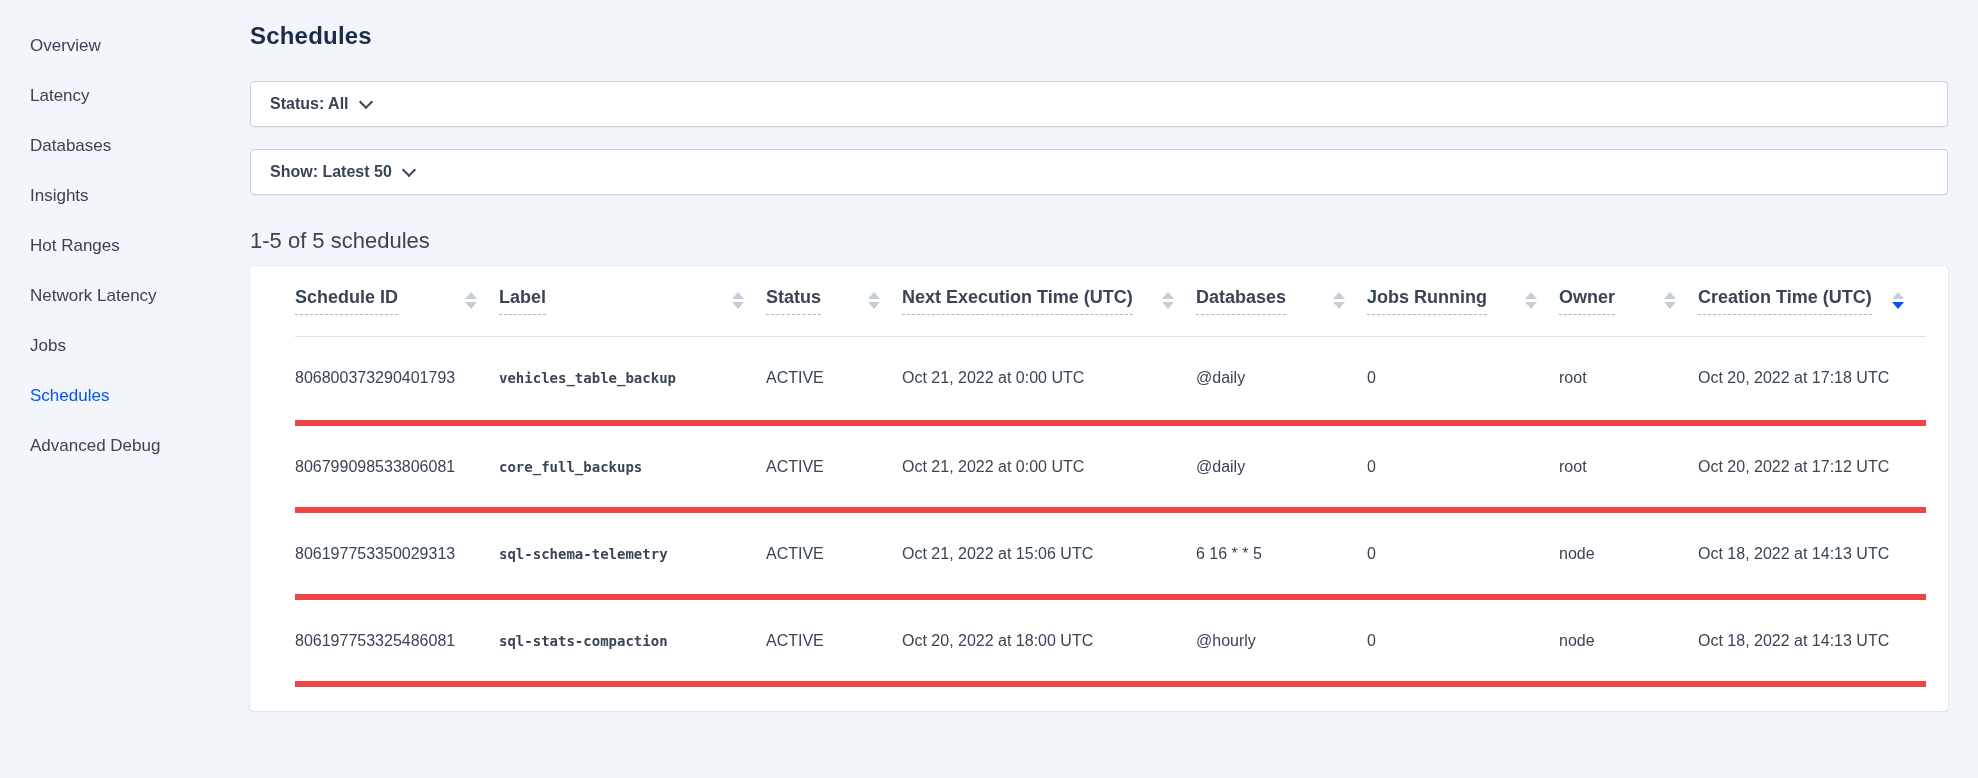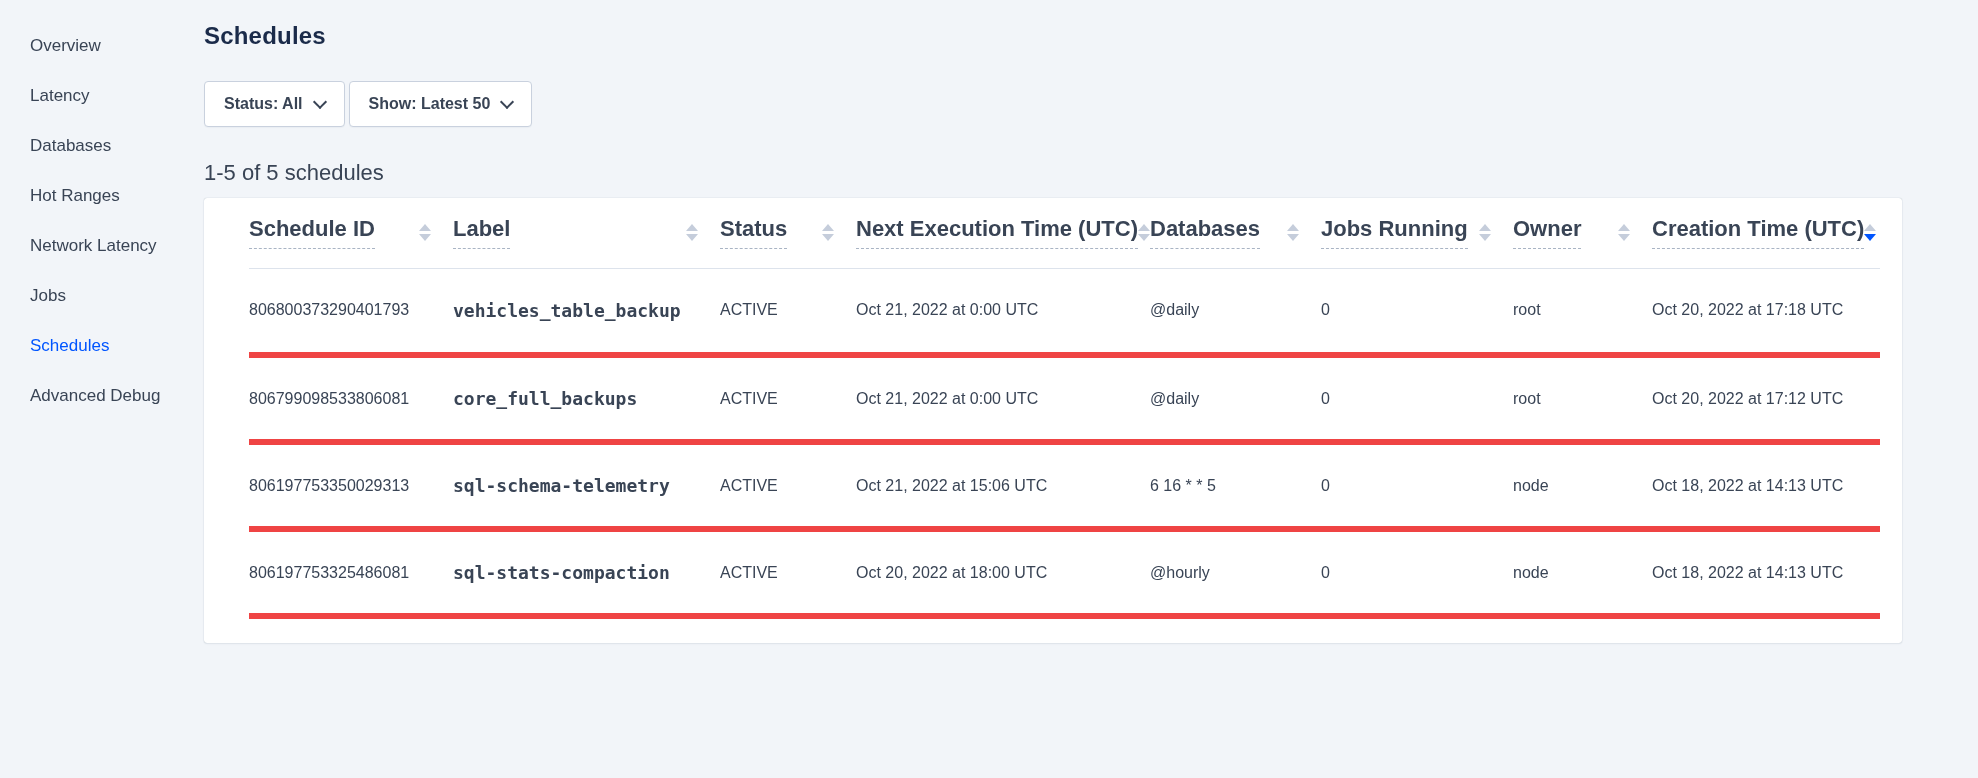--- a/index.html
+++ b/index.html
@@ -8,35 +8,35 @@
   body {
     width:1978px; height:778px;
     background:#f2f5f9;
     font-family:"Liberation Sans","DejaVu Sans",sans-serif;
     color:var(--text);
     overflow:hidden;
   }
   .layout { display:flex; width:100%; height:100%; }
 
   
-  .sidebar { width:204px; flex-shrink:0; padding:21px 0 0 30px; }
+  .sidebar { width:250px; flex-shrink:0; padding:21px 0 0 30px; }
   .sidebar-item {
     height:50px; line-height:50px;
     font-size:17px; color:var(--text);
     cursor:pointer; white-space:nowrap;
   }
   .sidebar-item.active { color:var(--accent); }
 
   
   .main { flex:1; padding:22px 45px 0 0; }
   .page-title {
     font-size:24px; font-weight:700; color:var(--title);
     margin:0 0 0 0; letter-spacing:.2px;
   }
-  .filters { display:flex; gap:4px; margin-top:31px; }
+  .filters { display:flex; gap:22px; margin-top:31px;flex-direction:column; }
   .filter-btn {
     height:46px; padding:0 19px;
     background:#ffffff; border:1px solid #c9d1de; border-radius:4px;
     display:flex; align-items:center; gap:12px;
     font-size:16px; font-weight:700; color:var(--text);
     cursor:pointer; box-shadow:0 1px 1px rgba(60,80,110,.04);
   }
   .chevron-down {
     width:10px; height:10px; margin-top:-5px;
     border-right:2px solid var(--text); border-bottom:2px solid var(--text);
@@ -53,48 +53,49 @@
   }
   table { border-collapse:collapse; width:100%; table-layout:fixed; }
   col.c1{width:204px} col.c2{width:267px} col.c3{width:136px} col.c4{width:294px}
   col.c5{width:171px} col.c6{width:192px} col.c7{width:139px} col.c8{width:auto}
   thead th {
     height:70px; padding:0; text-align:left; vertical-align:middle;
     border-bottom:1px solid #dde3ec;
   }
   .th-inner { display:flex; align-items:center; justify-content:space-between; padding-right:22px; }
   .th-label {
-    font-size:22px; font-weight:700; color:var(--text);
+    font-size:18px; font-weight:700; color:var(--text);
     border-bottom:1px dashed #a9b4c4; padding-bottom:6px; white-space:nowrap;
   }
   .sort-icon { display:inline-flex; flex-direction:column; gap:3px; }
   .tri { width:0; height:0; border-left:6px solid transparent; border-right:6px solid transparent; }
   .tri-up   { border-bottom:7px solid #c5cddb; }
   .tri-down { border-top:7px solid #c5cddb; }
   .tri-down.active { border-top-color:var(--accent); }
   tbody td {
     height:87px; padding:0 20px 0 0; vertical-align:middle;
     font-size:16px; color:var(--text);
     border-bottom:6px solid #ef4444;
     white-space:nowrap; overflow:hidden;
   }
   td .mono {
     font-family:"DejaVu Sans Mono","Liberation Mono",monospace;
-    font-weight:700; font-size:18px;
+    font-weight:700; font-size:14px;
   }
 </style>
 </head>
 <body>
 
 <div class="layout">
 
   <nav class="sidebar">
       <div class="sidebar-item">Overview</div>
       <div class="sidebar-item">Latency</div>
       <div class="sidebar-item">Databases</div>
+      <div class="sidebar-item">Insights</div>
       <div class="sidebar-item">Hot Ranges</div>
       <div class="sidebar-item">Network Latency</div>
       <div class="sidebar-item">Jobs</div>
       <div class="sidebar-item active">Schedules</div>
       <div class="sidebar-item">Advanced Debug</div>
     </nav>
 
   <main class="main">
     <h1 class="page-title">Schedules</h1>
 

